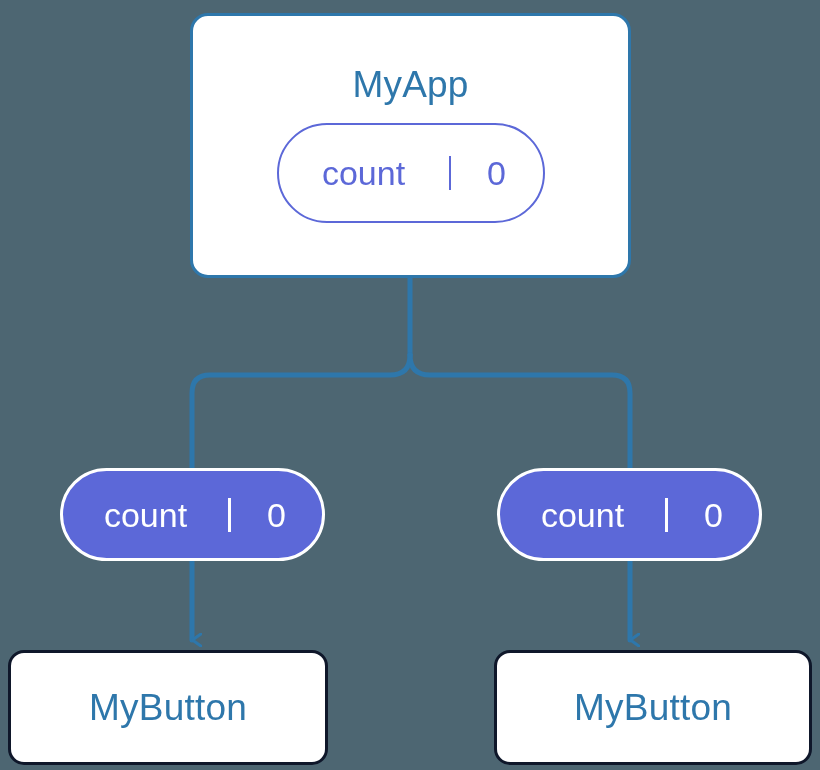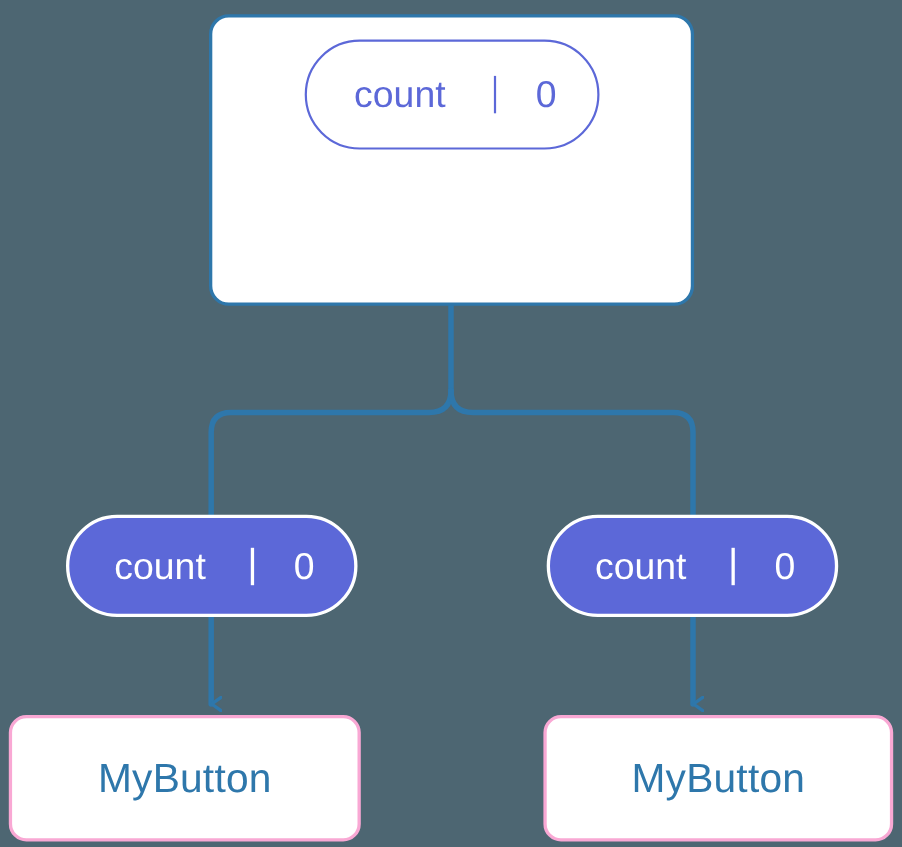--- a/index.html
+++ b/index.html
@@ -53,21 +53,21 @@
   .component-title {
     color: #2e77ab;
     font-size: 37px;
     line-height: 1;
     letter-spacing: 0.2px;
   }
 
   
   .leaf-card {
     background: #ffffff;
-    border: 3px solid #f9a8d4;
+    border: 3px solid #0f172a;
     border-radius: 16px;
     display: flex;
     align-items: center;
     justify-content: center;
   }
 
   .leaf-title {
     color: #2e77ab;
     font-size: 37px;
     line-height: 1;
@@ -150,20 +150,21 @@
     <path d="M 410 355 Q 410 375 390 375 L 210 375 Q 192 375 192 393 L 192 468" fill="none" stroke="#2e77ab" stroke-width="5" stroke-linecap="round"></path>
 
     <path d="M 410 355 Q 410 375 430 375 L 612 375 Q 630 375 630 393 L 630 468" fill="none" stroke="#2e77ab" stroke-width="5" stroke-linecap="round"></path>
 
     <path d="M 192 561 L 192 640" fill="none" stroke="#2e77ab" stroke-width="5" stroke-linecap="round" marker-end="url(#arrow-down)"></path>
 
     <path d="M 630 561 L 630 640" fill="none" stroke="#2e77ab" stroke-width="5" stroke-linecap="round" marker-end="url(#arrow-down)"></path>
   </svg>
 
   <div class="node component-card" id="app-card">
+    <div class="component-title" style="margin-top:50px;">MyApp</div>
 
     <div class="pill outlined" id="app-pill">
       <div class="pill-key">count</div>
       <div class="pill-val">0</div>
     </div>
   </div>
 
   <div class="node pill filled prop-pill" id="prop-pill-left">
     <div class="pill-key">count</div>
     <div class="pill-val">0</div>

